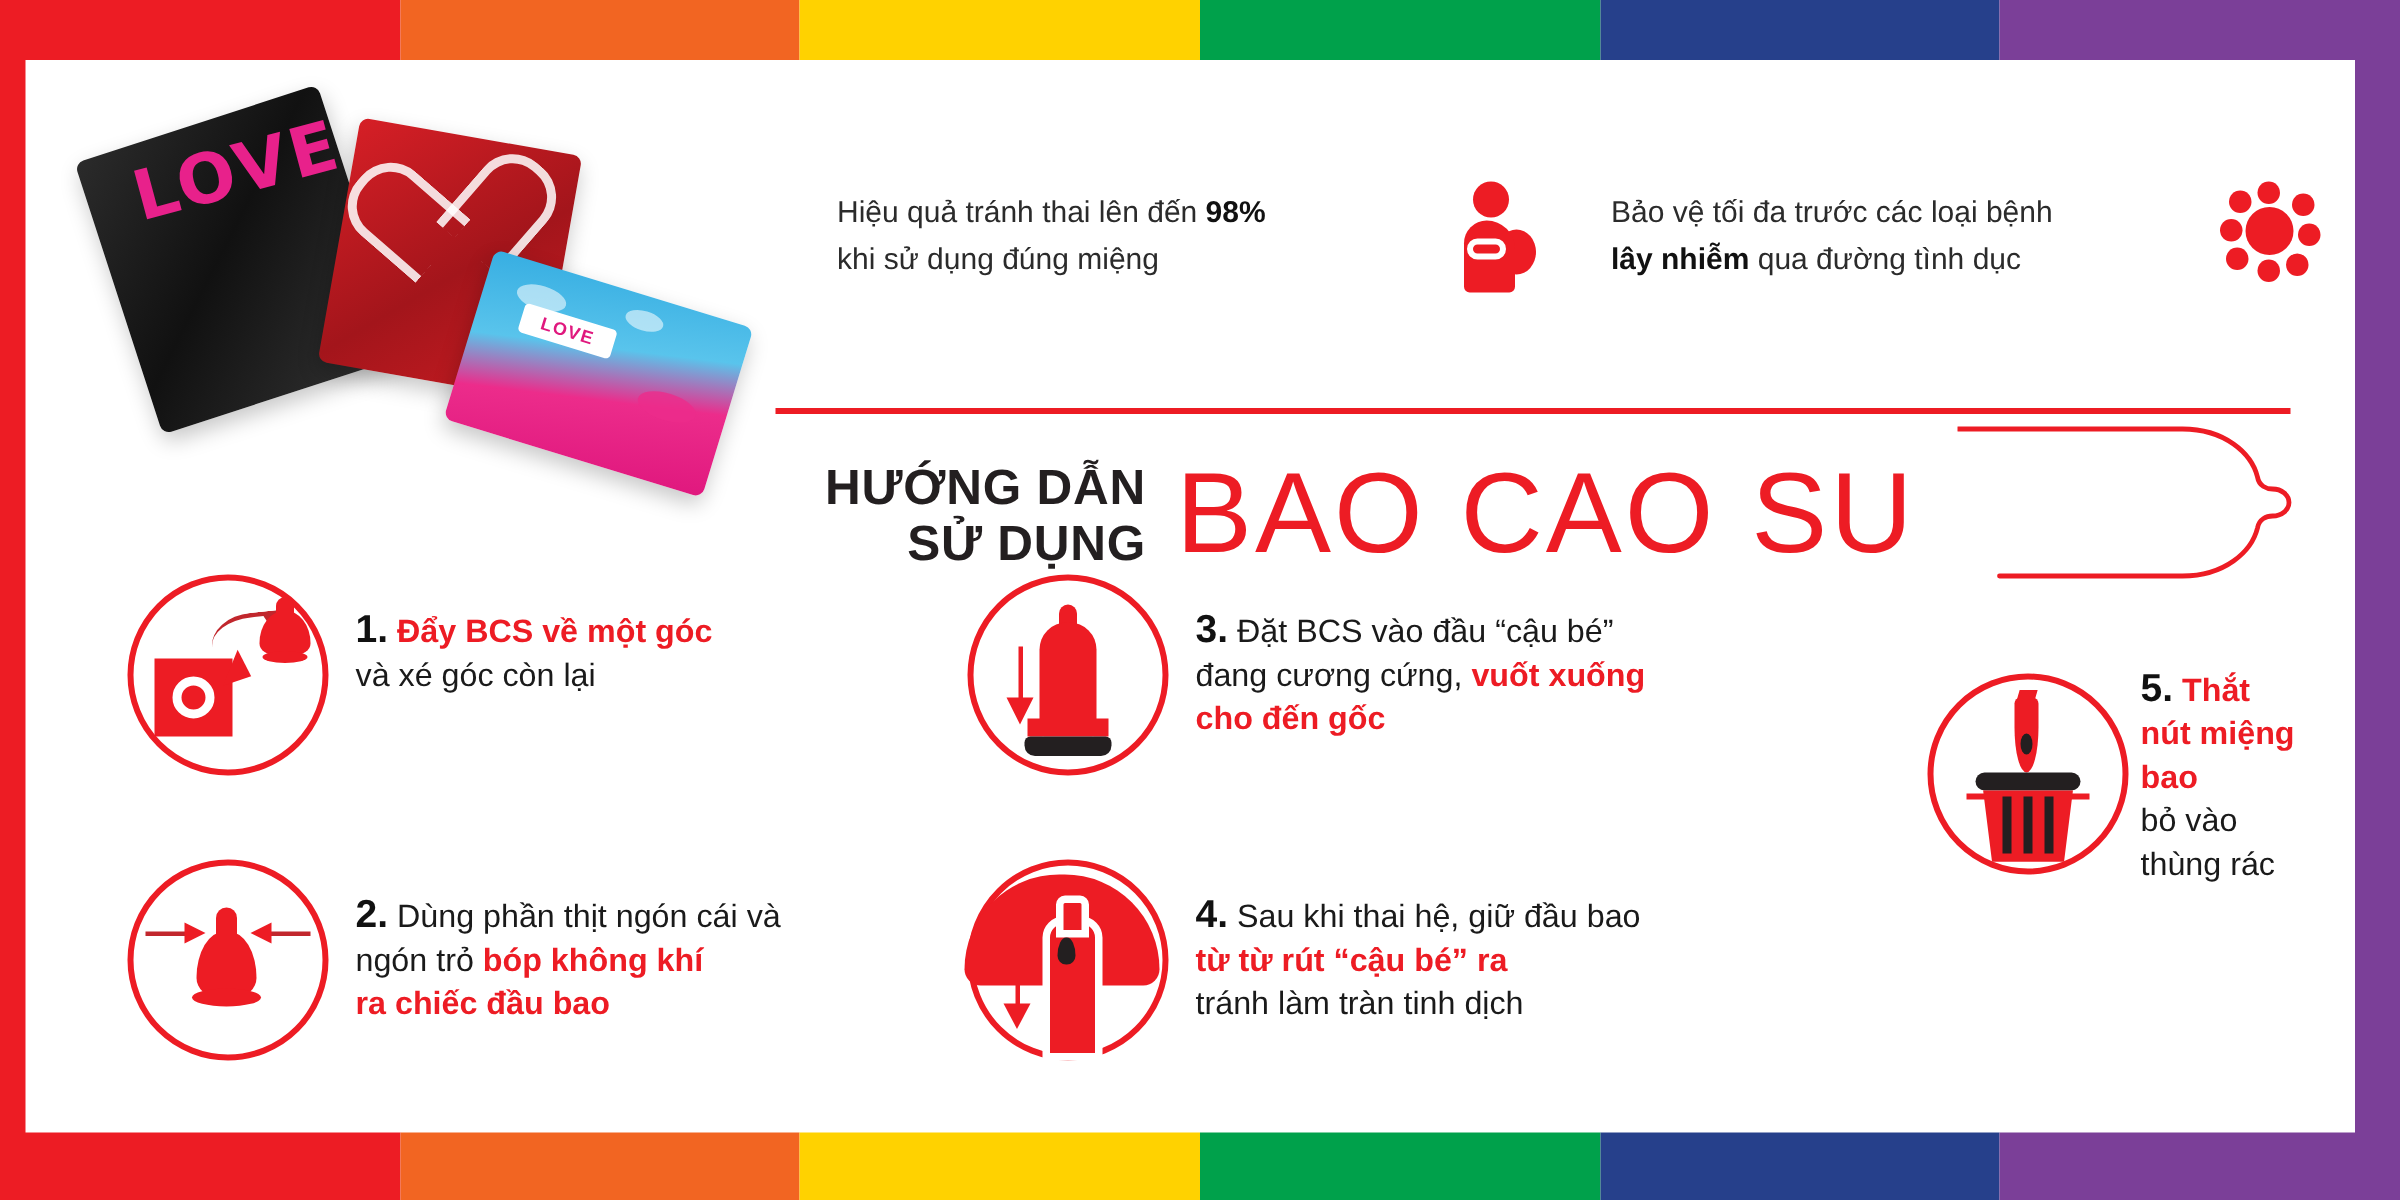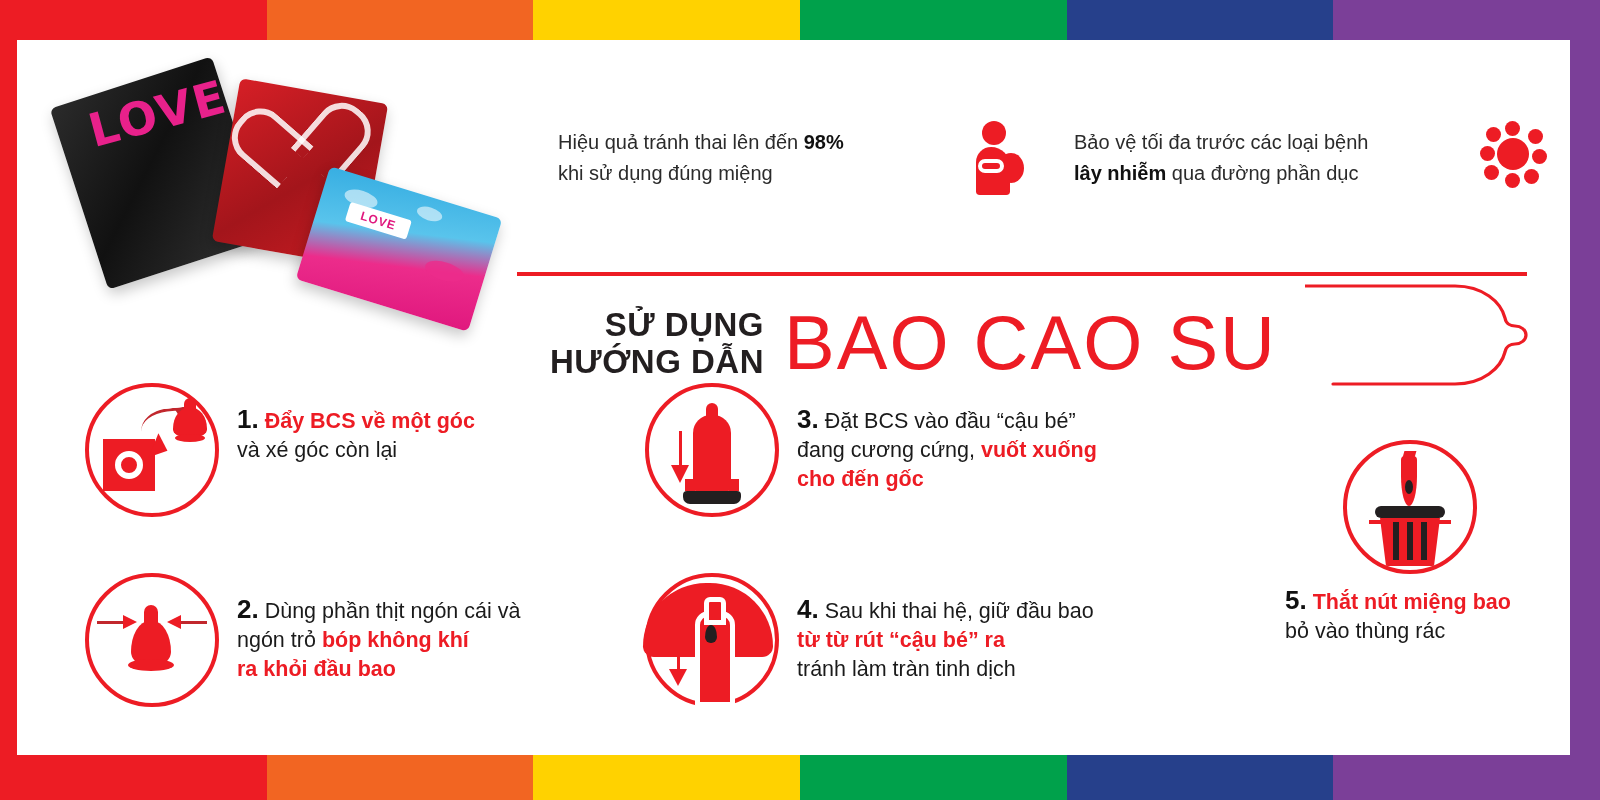--- a/index.html
+++ b/index.html
@@ -122,21 +122,21 @@
   }
   .stext{font-size:21.5px;line-height:29px;color:#1a1a1a;padding-top:22px;}
   .stext .num{font-size:26px;font-weight:bold;color:#111;}
   .stext .hl{color:#ED1C24;font-weight:bold;}
   .stext .pl{color:#1a1a1a;font-weight:normal;}
 
   .step1{left:68px;top:343px;justify-content:center;}
   .step2{left:68px;top:533px;}
   .step3{left:628px;top:343px;}
   .step4{left:628px;top:533px;}
-  .step5{left:1268px;top:400px;flex-direction:column;align-items:center;gap:8px;width:250px;}
+  .step5{left:1268px;top:400px;flex-direction:row;align-items:center;gap:8px;width:250px;}
   .step5 .stext{padding-top:4px;text-align:left;width:250px;}
 
   
   .ic1 .packet{position:absolute;left:14px;top:52px;width:52px;height:52px;background:#ED1C24;}
   .ic1 .packet:after{content:"";position:absolute;left:12px;top:12px;width:28px;height:28px;
     border:6px solid #fff;border-radius:50%;box-sizing:border-box;}
   .ic1 .corner{position:absolute;left:64px;top:48px;width:0;height:0;
     border-left:15px solid #ED1C24;border-top:13px solid transparent;border-bottom:13px solid transparent;
     transform:rotate(22deg);}
   .ic1 .arrow{position:absolute;left:52px;top:22px;width:46px;height:30px;
@@ -258,21 +258,21 @@
           <div class="head"></div>
             <div class="belly"></div>
             <div class="body"></div>
             <div class="arm"></div>
         </div>
       </div>
 
       <div class="fact">
         <div class="txt">
           <span>Bảo vệ tối đa trước các loại bệnh</span><br>
-          <b>lây nhiễm</b><span> qua đường phần dục</span>
+          <b>lây nhiễm</b><span> qua đường tình dục</span>
         </div>
         <div class="ic">
           <div class="virus">
             <div class="core"></div>
             <div class="spike s1"></div>
               <div class="spike s2"></div>
               <div class="spike s3"></div>
             <div class="spike s4"></div>
               <div class="spike s5"></div>
               <div class="spike s6"></div>
@@ -280,22 +280,22 @@
               <div class="spike s8"></div>
           </div>
         </div>
       </div>
 
     </div>
 
     <div class="titlerule"></div>
     <div class="titlewrap">
       <div class="t-small">
+        <div>HƯỚNG DẪN</div>
         <div>SỬ DỤNG</div>
-        <div>HƯỚNG DẪN</div>
       </div>
       <div class="t-big">BAO CAO SU</div>
     </div>
     <svg class="condom-outline" viewBox="0 0 230 118">
       <path d="M0 12 H150 C178 12 196 28 200 44 C201 50 206 52 210 52 C216 52 221 56 221 61
                C221 66 216 70 210 70 C206 70 201 72 200 78 C196 94 178 110 150 110 H28" fill="none" stroke="#ED1C24" stroke-width="3.2" stroke-linecap="round" stroke-linejoin="round"></path>
     </svg>
 
     <div class="step step1">
       <div class="circle ic1">
@@ -317,21 +317,21 @@
         <div class="cond"></div>
         <div class="lineL"></div>
           <div class="headL"></div>
         <div class="lineR"></div>
           <div class="headR"></div>
       </div>
       <div class="stext">
         <span class="num">2.</span>
         <span class="pl">Dùng phần thịt ngón cái và</span><br>
         <span class="pl">ngón trỏ </span><span class="hl">bóp không khí</span><br>
-        <span class="hl">ra khỏi đầu bao</span>
+        <span class="hl">ra chiếc đầu bao</span>
       </div>
     </div>
 
     <div class="step step3">
       <div class="circle ic3">
         <div class="tip"></div>
           <div class="shaft"></div>
         <div class="ringL"></div>
           <div class="ringR"></div>
           <div class="base"></div>

